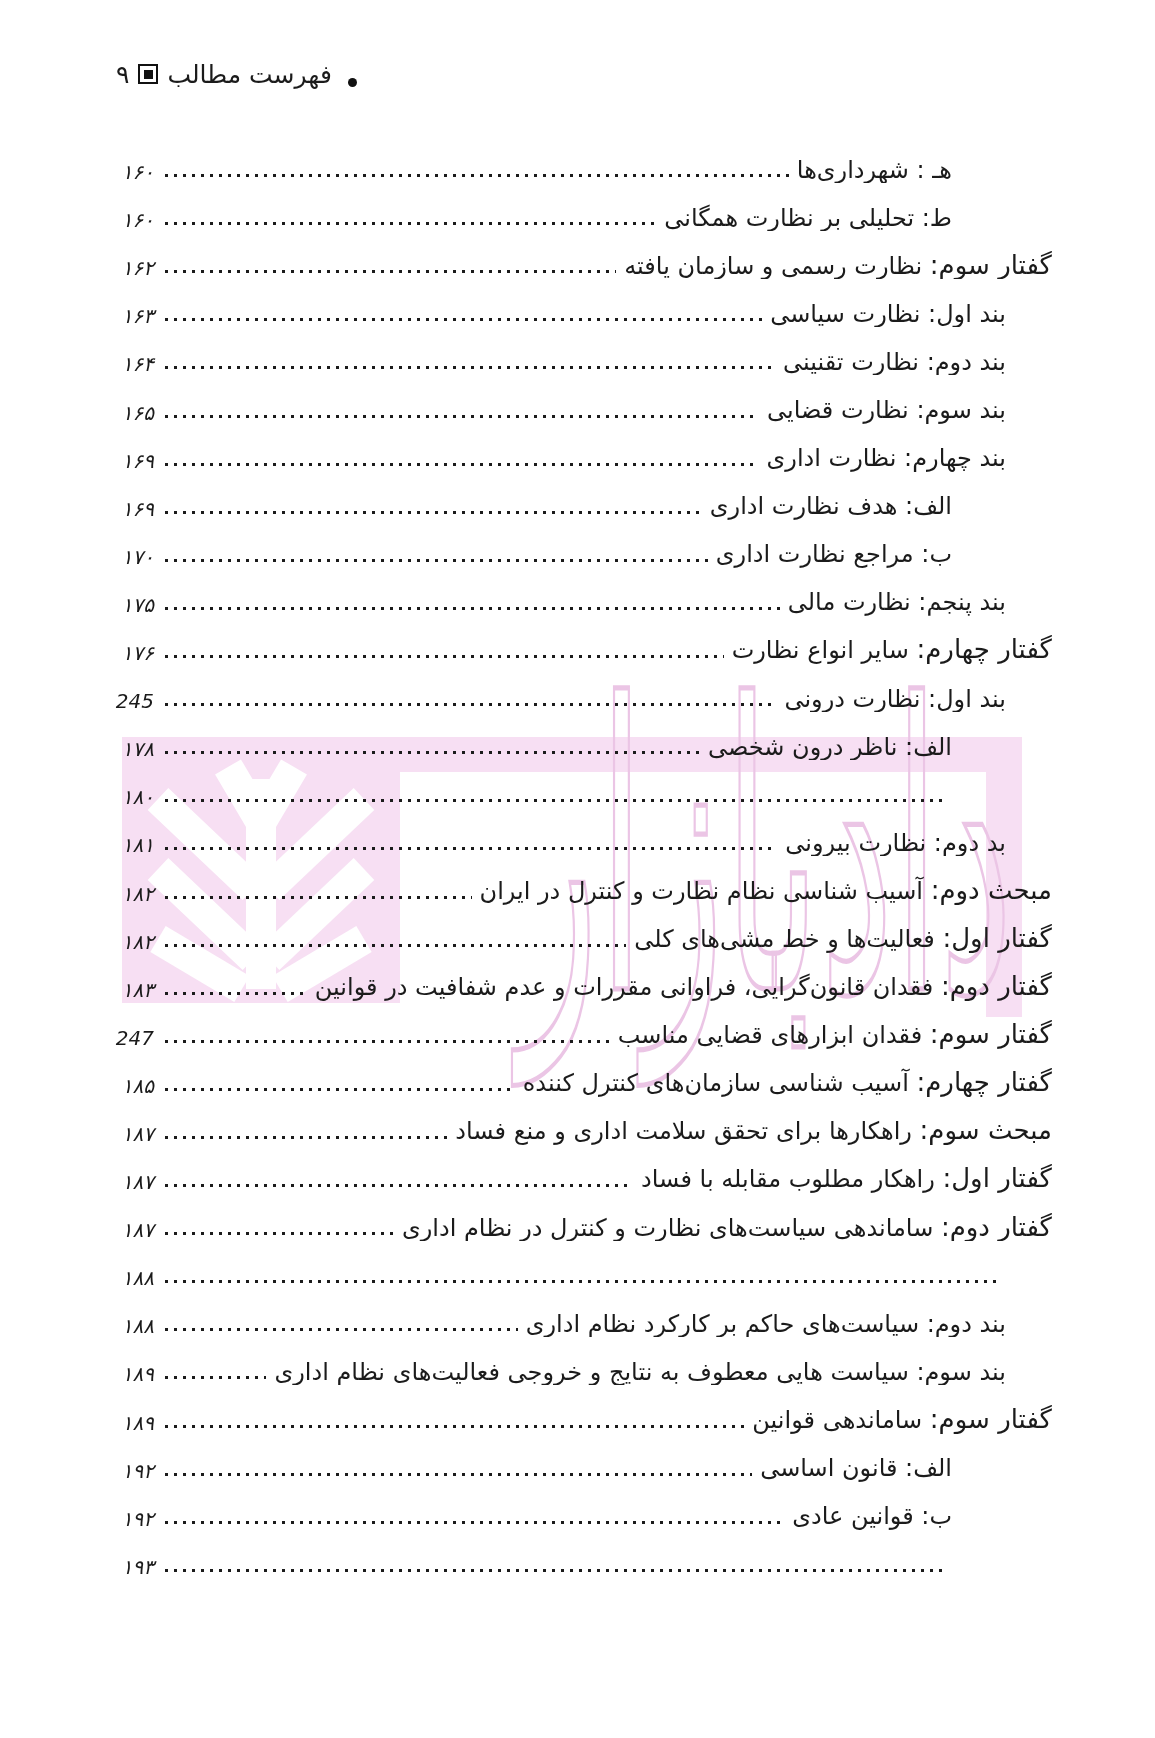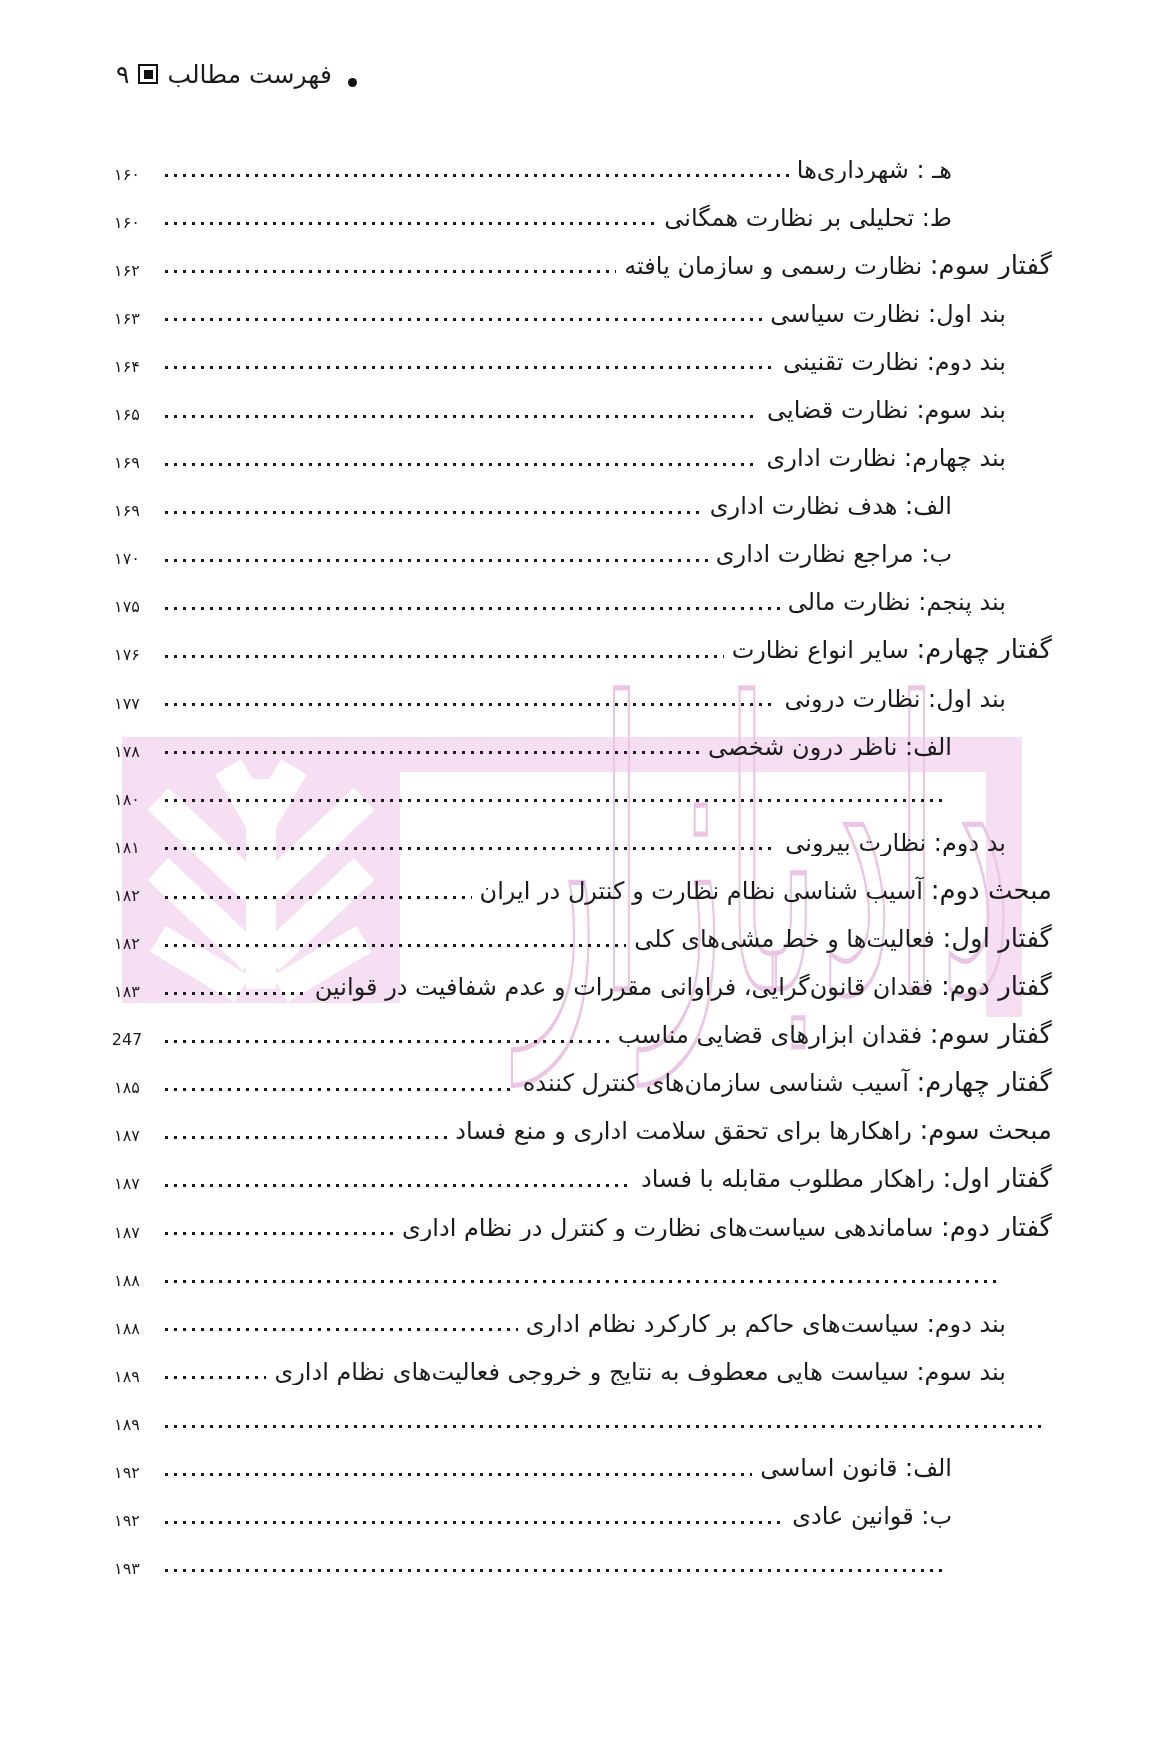--- a/index.html
+++ b/index.html
@@ -53,22 +53,22 @@
     white-space:nowrap;font-size:24px;line-height:1.1;flex:0 1 auto;
     overflow:hidden;
   }
   .toc-prefix{font-weight:normal;font-size:26px;}
   .leader{
     flex:1 1 10px;min-width:10px;height:9px;margin:0 8px 3px 8px;
     background-image:radial-gradient(circle,#1b1b1b 1.6px,transparent 2px);
     background-size:9px 9px;background-repeat:repeat-x;background-position:left bottom;
   }
   .toc-page{
-    font-size:16px;line-height:1.1;white-space:nowrap;min-width:54px;
-    text-align:center;direction:ltr;
+    font-size:20px;line-height:1.1;white-space:nowrap;min-width:54px;
+    text-align:right;direction:ltr;font-style:italic;
   }
 </style>
 </head>
 <body>
 
 <div class="wm wm-band"></div>
 <div class="wm wm-bar-right"></div>
 <div class="wm wm-square">
   <svg viewBox="0 0 278 266" aria-hidden="true">
     <g stroke="#ffffff" stroke-width="30" fill="none">
@@ -151,21 +151,21 @@
     <span class="toc-page">۱۷۵</span>
   </div>
     <div class="toc-row level-1">
     <span class="toc-label"><b class="toc-prefix">گفتار چهارم:</b><span class="toc-text"> سایر انواع نظارت</span></span>
     <span class="leader"></span>
     <span class="toc-page">۱۷۶</span>
   </div>
     <div class="toc-row level-2">
     <span class="toc-label"><b class="toc-prefix"></b><span class="toc-text">بند اول: نظارت درونی</span></span>
     <span class="leader"></span>
-    <span class="toc-page">۱۷۷</span>
+    <span class="toc-page">245</span>
   </div>
     <div class="toc-row level-3">
     <span class="toc-label"><b class="toc-prefix"></b><span class="toc-text">الف: ناظر درون شخصی</span></span>
     <span class="leader"></span>
     <span class="toc-page">۱۷۸</span>
   </div>
     <div class="toc-row level-3">
     <span class="leader"></span>
     <span class="toc-page">۱۸۰</span>
   </div>
@@ -222,20 +222,21 @@
     <span class="toc-label"><b class="toc-prefix"></b><span class="toc-text">بند دوم: سیاست‌های حاکم بر کارکرد نظام اداری</span></span>
     <span class="leader"></span>
     <span class="toc-page">۱۸۸</span>
   </div>
     <div class="toc-row level-2">
     <span class="toc-label"><b class="toc-prefix"></b><span class="toc-text">بند سوم: سیاست هایی معطوف به نتایج و خروجی فعالیت‌های نظام اداری</span></span>
     <span class="leader"></span>
     <span class="toc-page">۱۸۹</span>
   </div>
     <div class="toc-row level-1">
+    <span class="toc-label"><b class="toc-prefix">گفتار سوم:</b><span class="toc-text"> ساماندهی قوانین</span></span>
     <span class="leader"></span>
     <span class="toc-page">۱۸۹</span>
   </div>
     <div class="toc-row level-3">
     <span class="toc-label"><b class="toc-prefix"></b><span class="toc-text">الف: قانون اساسی</span></span>
     <span class="leader"></span>
     <span class="toc-page">۱۹۲</span>
   </div>
     <div class="toc-row level-3">
     <span class="toc-label"><b class="toc-prefix"></b><span class="toc-text">ب: قوانین عادی</span></span>

